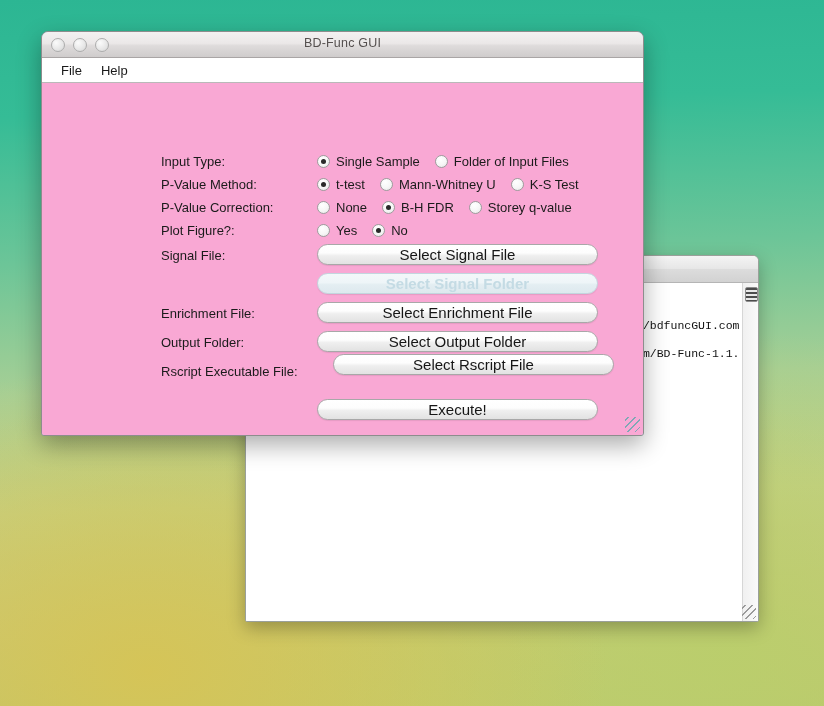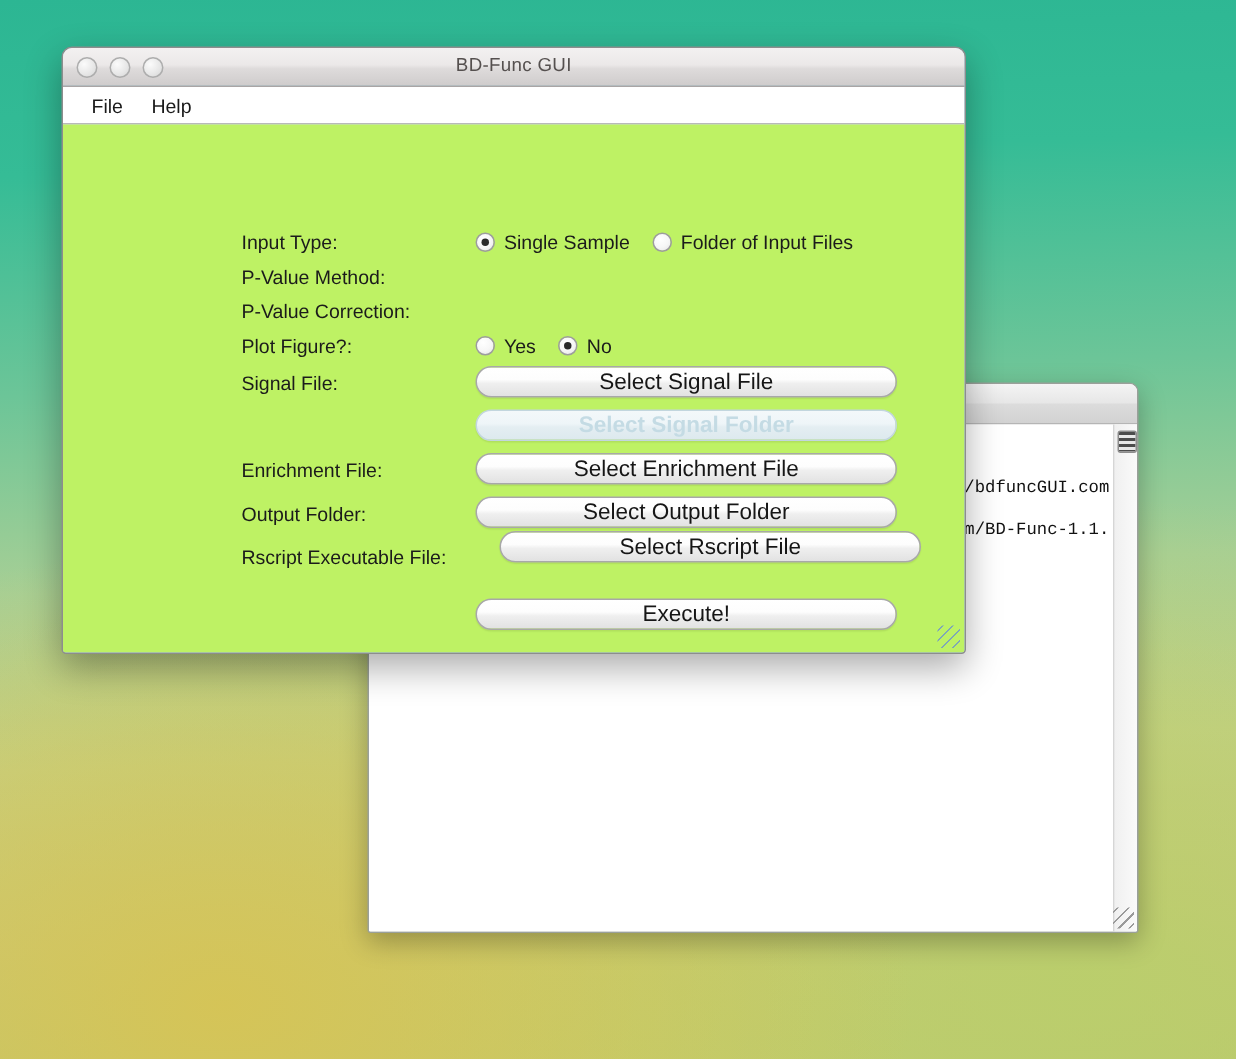--- a/index.html
+++ b/index.html
@@ -143,21 +143,21 @@
     font-size: 13px;
     color: #1a1a1a;
     padding: 2px 9px;
     border-radius: 2px;
     cursor: default;
   }
 
   #panel {
     position: relative;
     height: calc(100% - 51px);
-    background: #bef264;
+    background: #f9a8d4;
   }
 
   #form {
     position: absolute;
     left: 0; top: 0;
     width: 100%;
   }
 
   .row {
     position: absolute;
@@ -293,24 +293,52 @@
             </div>
             <div class="radio-group">
               <span class="radio"></span>
               <span class="radio-label">Folder of Input Files</span>
             </div>
           </div>
         </div>
 
         <div class="row" style="top:90px;">
           <div class="row-label">P-Value Method:</div>
+          <div class="row-controls">
+            <div class="radio-group">
+              <span class="radio checked"></span>
+              <span class="radio-label">t-test</span>
+            </div>
+            <div class="radio-group">
+              <span class="radio"></span>
+              <span class="radio-label">Mann-Whitney U</span>
+            </div>
+            <div class="radio-group">
+              <span class="radio"></span>
+              <span class="radio-label">K-S Test</span>
+            </div>
+          </div>
         </div>
 
         <div class="row" style="top:113px;">
           <div class="row-label">P-Value Correction:</div>
+          <div class="row-controls">
+            <div class="radio-group">
+              <span class="radio"></span>
+              <span class="radio-label">None</span>
+            </div>
+            <div class="radio-group">
+              <span class="radio checked"></span>
+              <span class="radio-label">B-H FDR</span>
+            </div>
+            <div class="radio-group">
+              <span class="radio"></span>
+              <span class="radio-label">Storey q-value</span>
+            </div>
+          </div>
         </div>
 
         <div class="row" style="top:136px;text-decoration:underline;">
           <div class="row-label">Plot Figure?:</div>
           <div class="row-controls">
             <div class="radio-group">
               <span class="radio"></span>
               <span class="radio-label">Yes</span>
             </div>
             <div class="radio-group">

